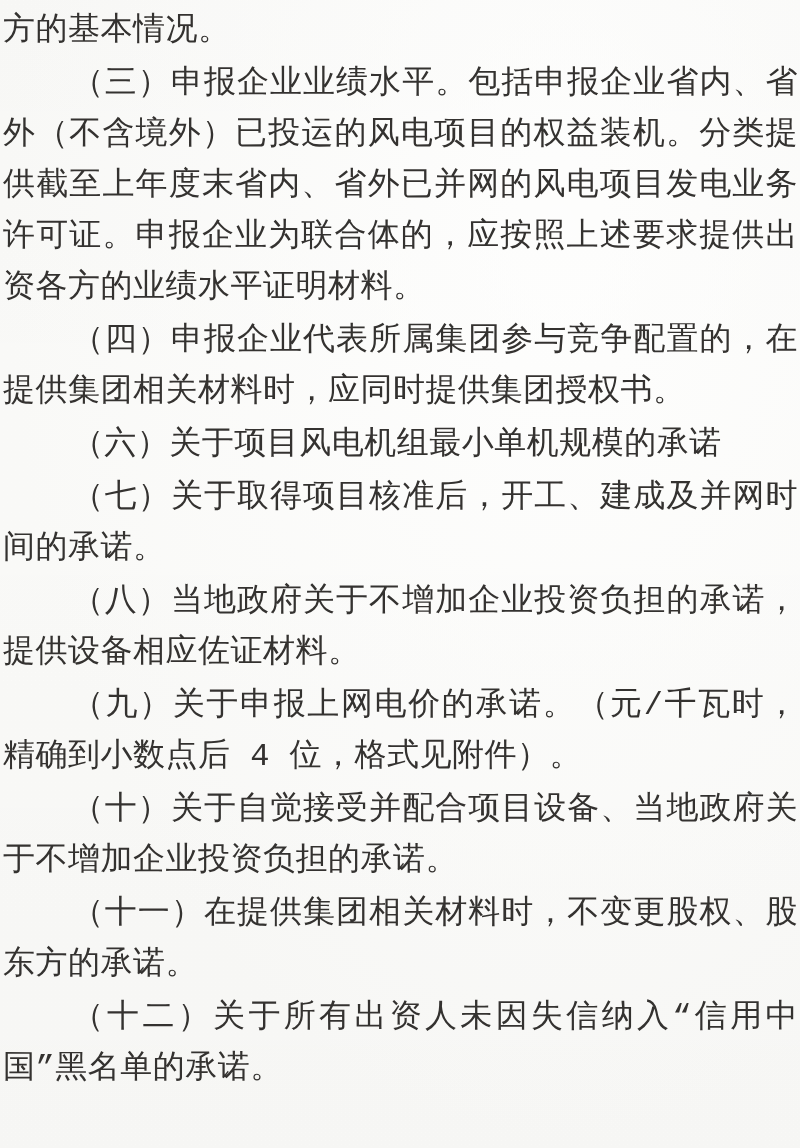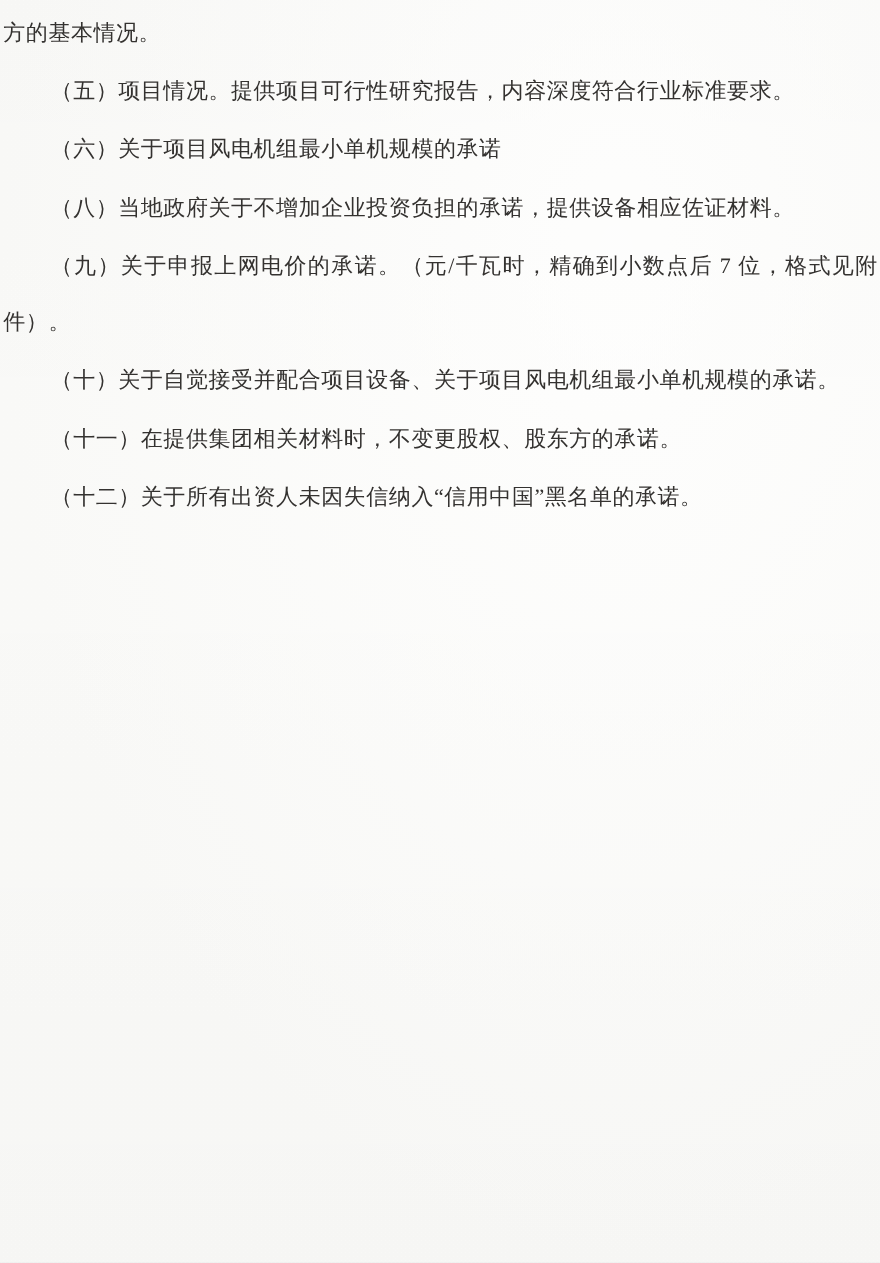--- a/index.html
+++ b/index.html
@@ -16,40 +16,42 @@
     overflow: hidden;
     box-sizing: border-box;
     padding: 5px 2px 0 3px;
     
     background-image:
       radial-gradient(ellipse at 70% 20%, rgba(255,255,255,0.6), rgba(0,0,0,0.012) 70%),
       linear-gradient(180deg, rgba(0,0,0,0.008), rgba(0,0,0,0.0) 40%, rgba(0,0,0,0.01));
   }
   .page p {
     margin: 0 0 2px 0;
-    font-family: Liberation Serif, serif;
-    font-size: 20px;
+    font-family: Liberation Mono, monospace;
+    font-size: 32px;
     line-height: 51px;
     color: #343230;
     letter-spacing: 0.5px;
     text-align: justify;
     text-justify: inter-ideograph;
     text-indent: 2.15em;
     word-break: break-all;
   }
   .page p.no-indent {
     text-indent: 0;
   }
 </style>
 </head>
 <body>
 
 <div class="page">
   <p class="no-indent">方的基本情况。</p>
-  <p>（五）项目情况。提供项目可行性研究报告，内容深度符合行业标准要求。</p>
+  <p>（三）申报企业业绩水平。包括申报企业省内、省外（不含境外）已投运的风电项目的权益装机。分类提供截至上年度末省内、省外已并网的风电项目发电业务许可证。申报企业为联合体的，应按照上述要求提供出资各方的业绩水平证明材料。</p>
+  <p>（四）申报企业代表所属集团参与竞争配置的，在提供集团相关材料时，应同时提供集团授权书。</p>
   <p>（六）关于项目风电机组最小单机规模的承诺</p>
+  <p>（七）关于取得项目核准后，开工、建成及并网时间的承诺。</p>
   <p>（八）当地政府关于不增加企业投资负担的承诺，提供设备相应佐证材料。</p>
-  <p>（九）关于申报上网电价的承诺。（元/千瓦时，精确到小数点后 7 位，格式见附件）。</p>
-  <p>（十）关于自觉接受并配合项目设备、关于项目风电机组最小单机规模的承诺。</p>
+  <p>（九）关于申报上网电价的承诺。（元/千瓦时，精确到小数点后 4 位，格式见附件）。</p>
+  <p>（十）关于自觉接受并配合项目设备、当地政府关于不增加企业投资负担的承诺。</p>
   <p>（十一）在提供集团相关材料时，不变更股权、股东方的承诺。</p>
   <p>（十二）关于所有出资人未因失信纳入“信用中国”黑名单的承诺。</p>
 
 </div>
 
 </body></html>

